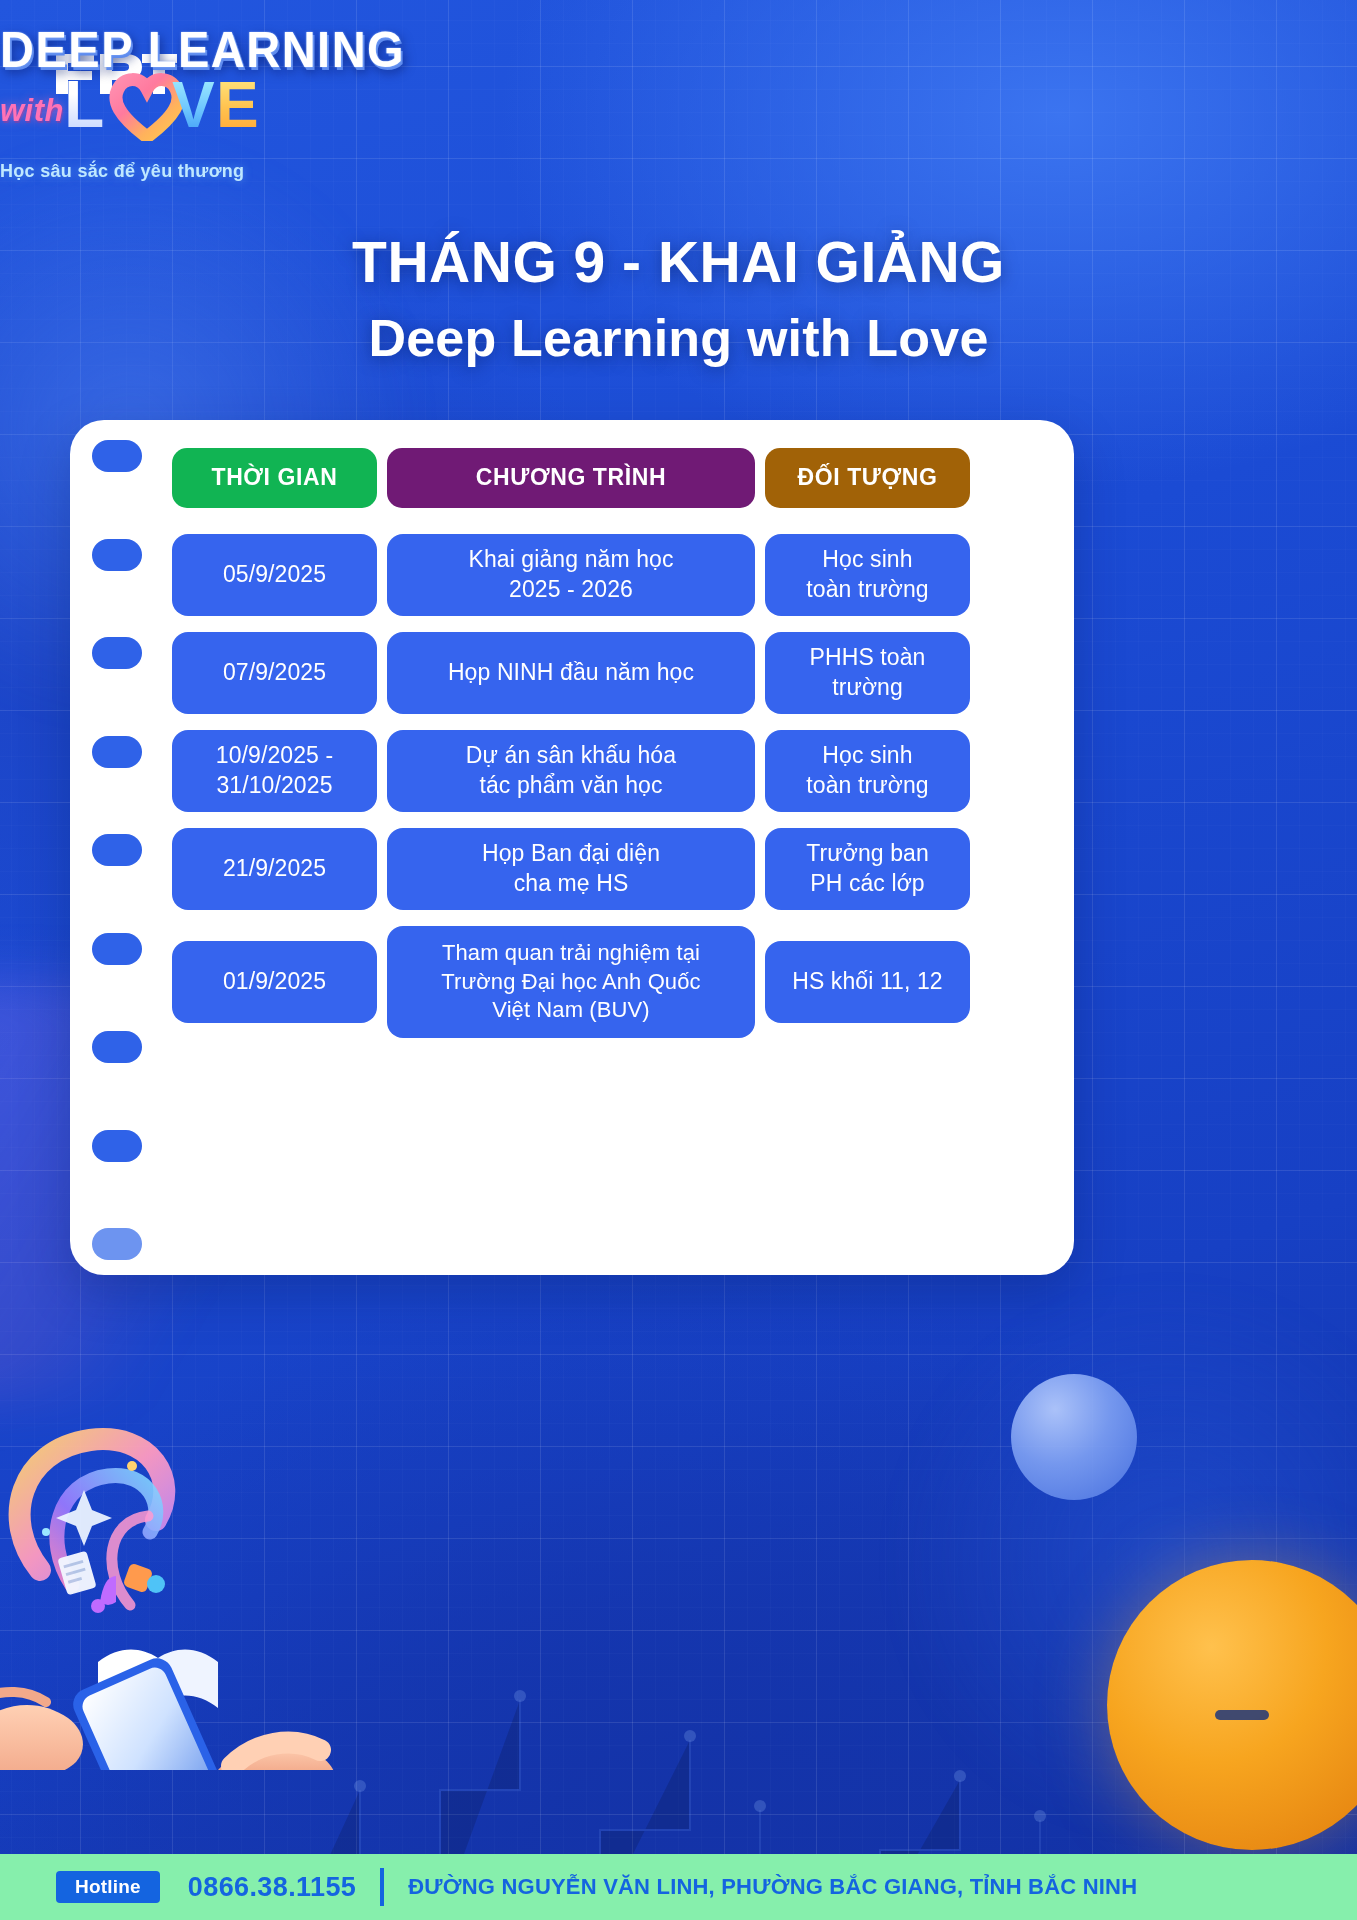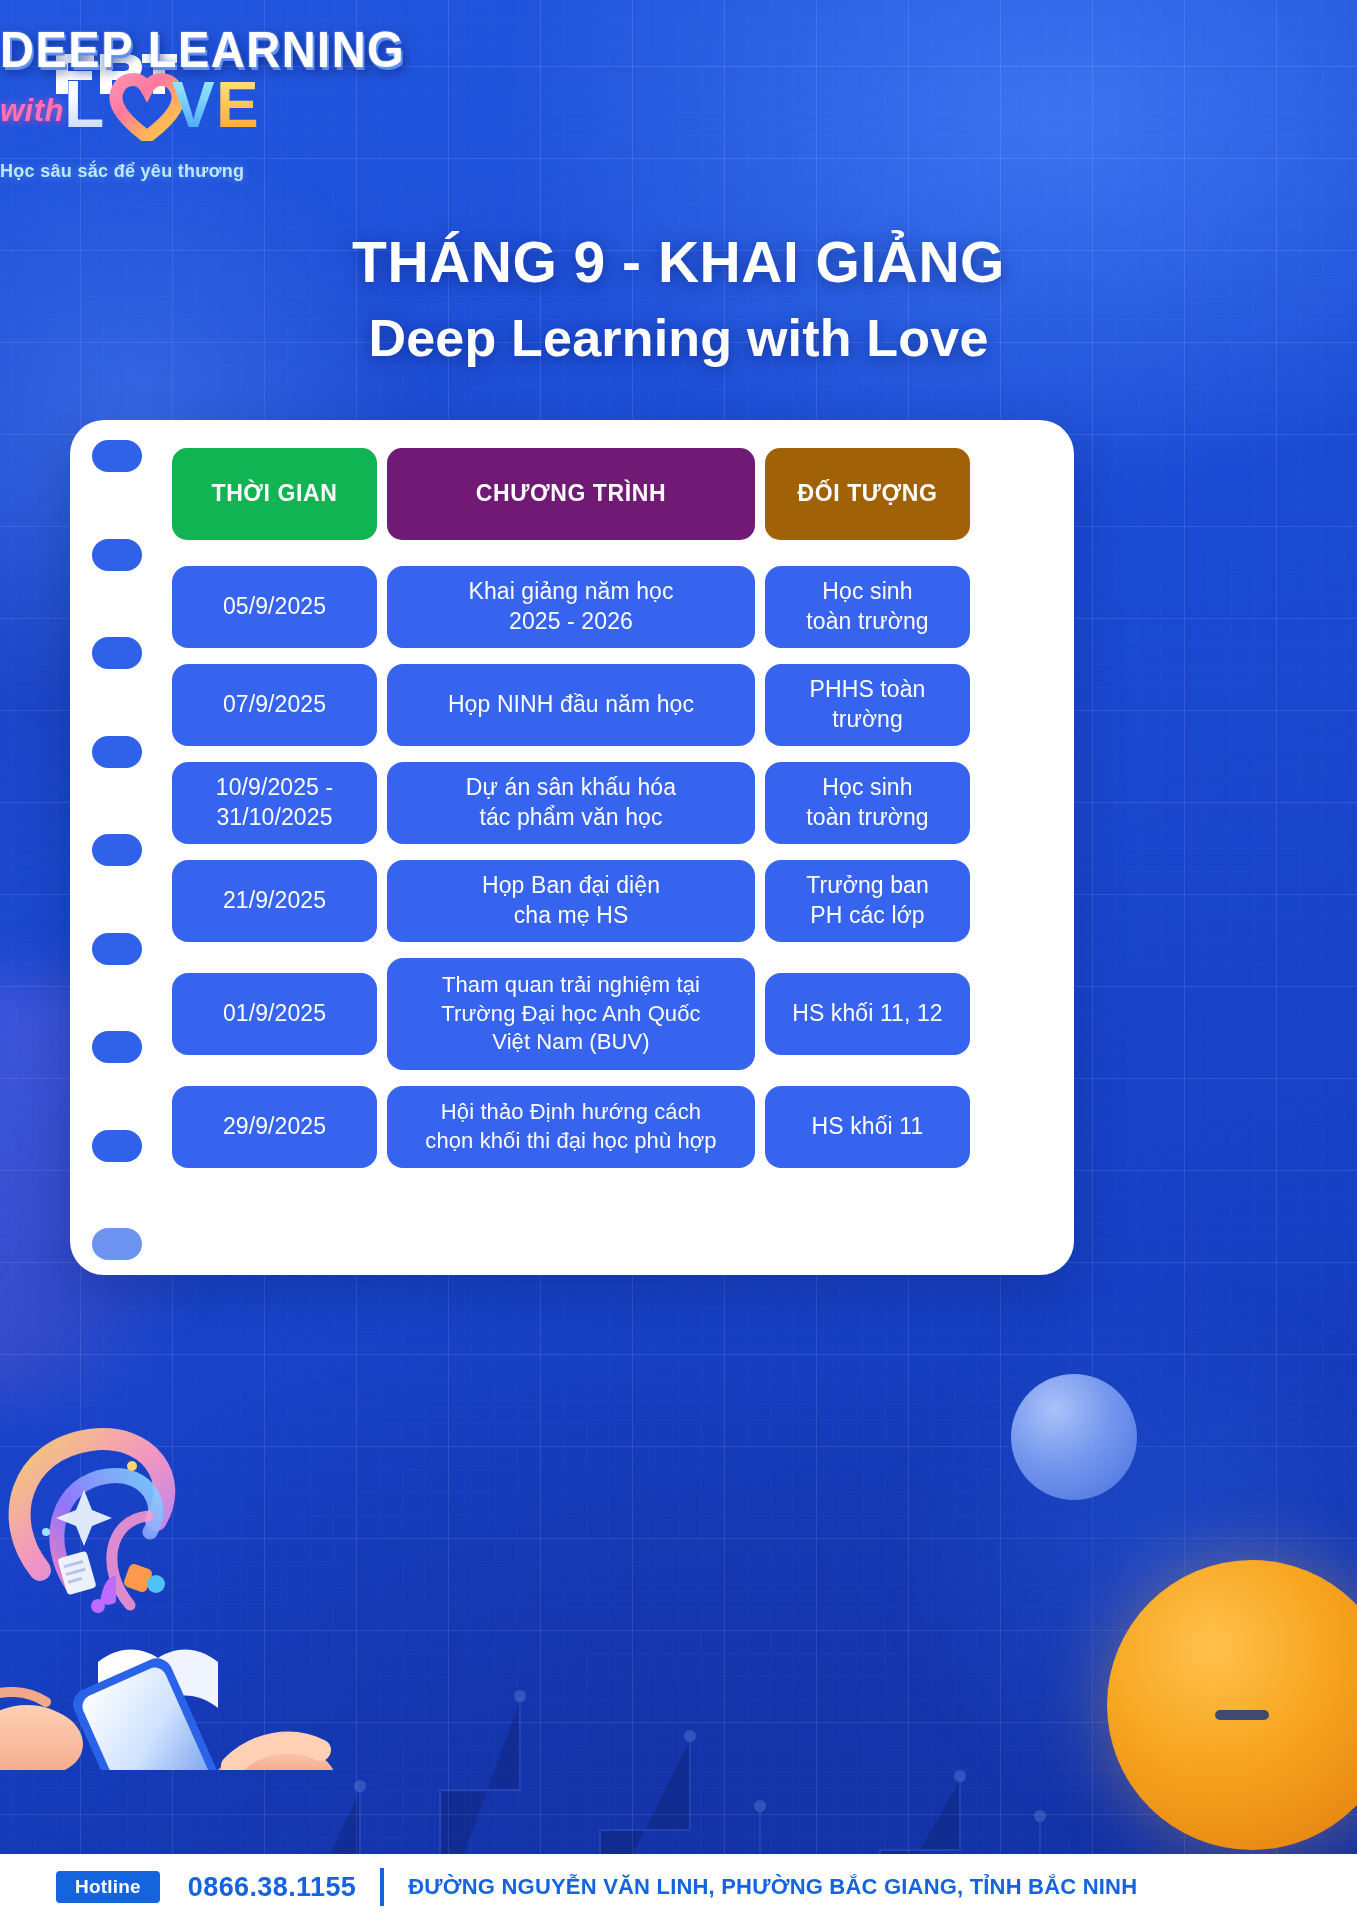--- a/index.html
+++ b/index.html
@@ -191,21 +191,21 @@
   .row.head{ margin-bottom:26px; }
 
   .pill{
     border-radius:15px;
     color:#fff; text-align:center;
     display:flex; align-items:center; justify-content:center;
     line-height:1.3;
     white-space:pre-line;
   }
   .head .pill{
-    height:92px;
+    height:60px;
     font-size:23px; font-weight:800; letter-spacing:.6px;
   }
   .h-time{ background:#11B453; }
   .h-prog{ background:#701a75; }
   .h-aud { background:#a16207; }
 
   .cell{
     background:#3664EE;
     border-radius:16px;
     color:#fff;
@@ -221,21 +221,21 @@
   .row.r6 .cell.p{ font-size:22px; }
 
   
   .art{
     position:absolute; left:-20px; bottom:150px; width:430px; height:400px;
   }
 
   
   .footer{
     position:absolute; left:0; right:0; bottom:0;
-    height:66px; background:#ffffff;
+    height:66px; background:#86efac;
     display:flex; align-items:center;
     padding-left:56px;
   }
   .hotline-chip{
     background:#1464E0; color:#fff;
     font-size:19px; font-weight:800;
     padding:5px 19px; border-radius:4px;
     letter-spacing:.2px;
   }
   .hotline-num{
@@ -398,28 +398,20 @@
   <div class="row r5">
     <div class="pill cell t">01/9/2025</div>
     <div></div>
     <div class="pill cell p">Tham quan trải nghiệm tại
 Trường Đại học Anh Quốc
 Việt Nam (BUV)</div>
     <div></div>
     <div class="pill cell a">HS khối 11, 12</div>
   </div>
 
-  <div class="row r6">
-    <div class="pill cell t">29/9/2025</div>
-    <div></div>
-    <div class="pill cell p">Hội thảo Định hướng cách
-chọn khối thi đại học phù hợp</div>
-    <div></div>
-    <div class="pill cell a">HS khối 11</div>
-  </div>
 
 </div>
 
 <svg class="art" viewBox="0 0 430 400">
   <defs>
     <linearGradient id="ribbon1" x1="0" y1="0" x2="1" y2="1">
       <stop offset="0%" stop-color="#FFD36E"></stop>
         <stop offset="50%" stop-color="#FF9BC0"></stop>
         <stop offset="100%" stop-color="#B583FF"></stop>
     </linearGradient>

